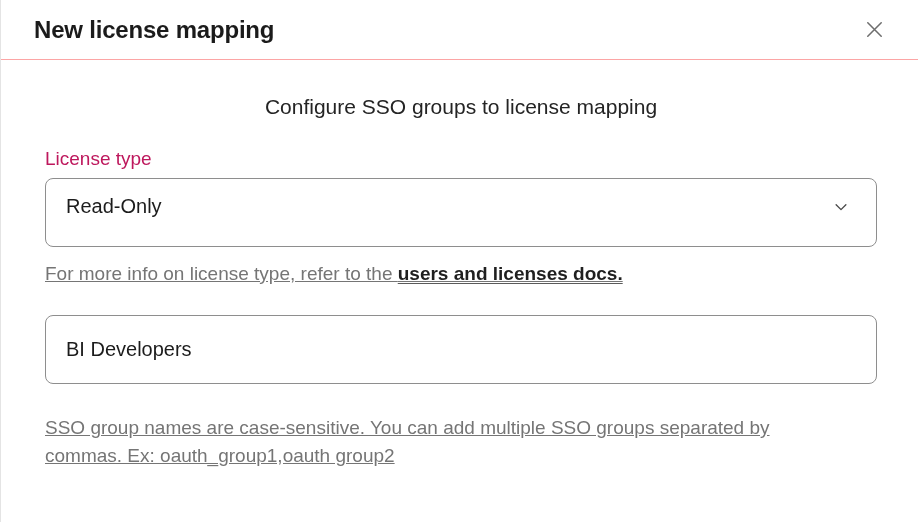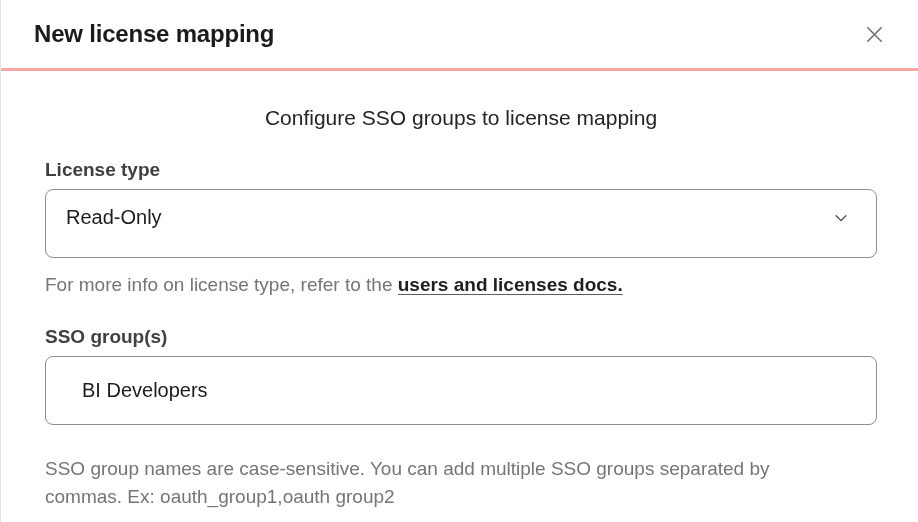--- a/index.html
+++ b/index.html
@@ -12,26 +12,26 @@
     font-family: "Liberation Sans", sans-serif;
   }
   .modal {
     width: 918px;
     height: 522px;
     background: #ffffff;
     border-left: 1px solid #e4e4e4;
     overflow: hidden;
   }
   .modal-header {
-    height: 71px;
+    height: 60px;
     display: flex;
     align-items: center;
     justify-content: space-between;
     padding: 0 28px 0 33px;
-    border-bottom: 3px solid #fca5a5;
+    border-bottom: 1px solid #fca5a5;
   }
   .modal-title {
     font-size: 24px;
     font-weight: 700;
     color: #1b1b1b;
     letter-spacing: -0.2px;
   }
   .close-btn {
     background: none;
     border: none;
@@ -46,22 +46,22 @@
   }
   .section-heading {
     font-size: 21px;
     font-weight: 400;
     color: #242424;
     margin: 0 0 29px 0;
     text-align: center;
   }
   .field-label {
     font-size: 19px;
-    font-weight: 700;
-    color: #404040;
+    font-weight: 400;
+    color: #be185d;
     margin: 0 0 8px 0;
   }
   .select-box {
     height: 69px;
     border: 1px solid #8e8e8e;
     border-radius: 8px;
     background: #ffffff;
     display: flex;
     align-items: center;
     justify-content: space-between;
@@ -70,38 +70,39 @@
   }
   .select-value {
     font-size: 20px;
     color: #1c1c1c;
   }
   .helper-text {
     font-size: 19px;
     color: #757575;
     line-height: 28px;
     margin: 13px 0 0 0;
+    text-decoration: underline;
   }
   .helper-text a, .helper-link {
     color: #1f1f1f;
     font-weight: 700;
     text-decoration: underline;
     text-decoration-color: #5b5b5b;
     text-underline-offset: 3px;
     cursor: pointer;
   }
   .field-group-2 {
     margin-top: 27px;
   }
   .text-input {
     width: 100%;
     height: 69px;
     border: 1px solid #8e8e8e;
     border-radius: 8px;
-    padding: 0 36px;
+    padding: 0 20px;
     font-size: 20px;
     color: #1c1c1c;
     font-family: "Liberation Sans", sans-serif;
     background: #ffffff;
     outline: none;
   }
   .helper-text.wrap {
     max-width: 750px;
     margin-top: 30px;
   }
@@ -129,19 +130,18 @@
       <div class="select-box" role="combobox">
         <span class="select-value">Read-Only</span>
         <svg width="18" height="18" viewBox="0 0 24 24" fill="none">
           <path d="M5.5 9 L12 15.5 L18.5 9" stroke="#4a4a4a" stroke-width="1.8" stroke-linecap="round" stroke-linejoin="round"></path>
         </svg>
       </div>
       <p class="helper-text"><span>For more info on license type, refer to the </span><span class="helper-link">users and licenses docs.</span></p>
     </div>
 
     <div class="field-group field-group-2">
-      <div class="field-label">SSO group(s)</div>
       <input class="text-input" type="text" value="BI Developers" style="">
       <p class="helper-text wrap">SSO group names are case-sensitive. You can add multiple SSO groups separated by commas. Ex: oauth_group1,oauth group2</p>
     </div>
 
   </div>
 </div>
 
 </body></html>

